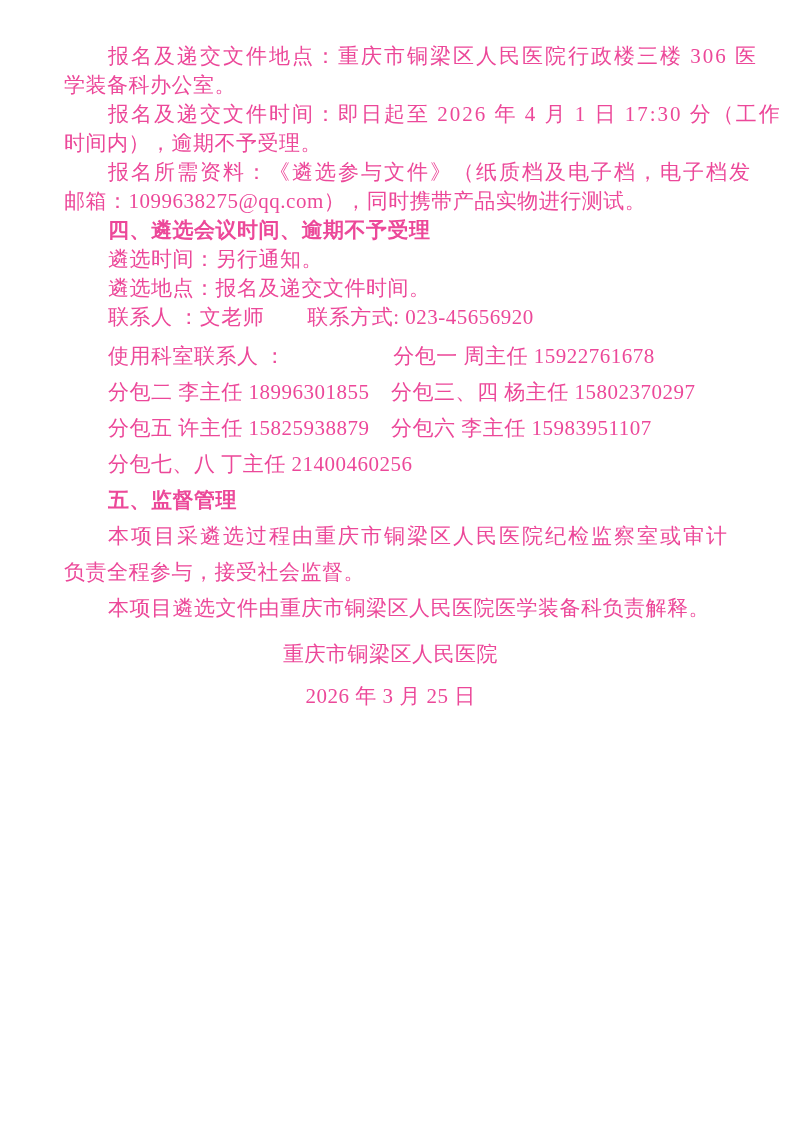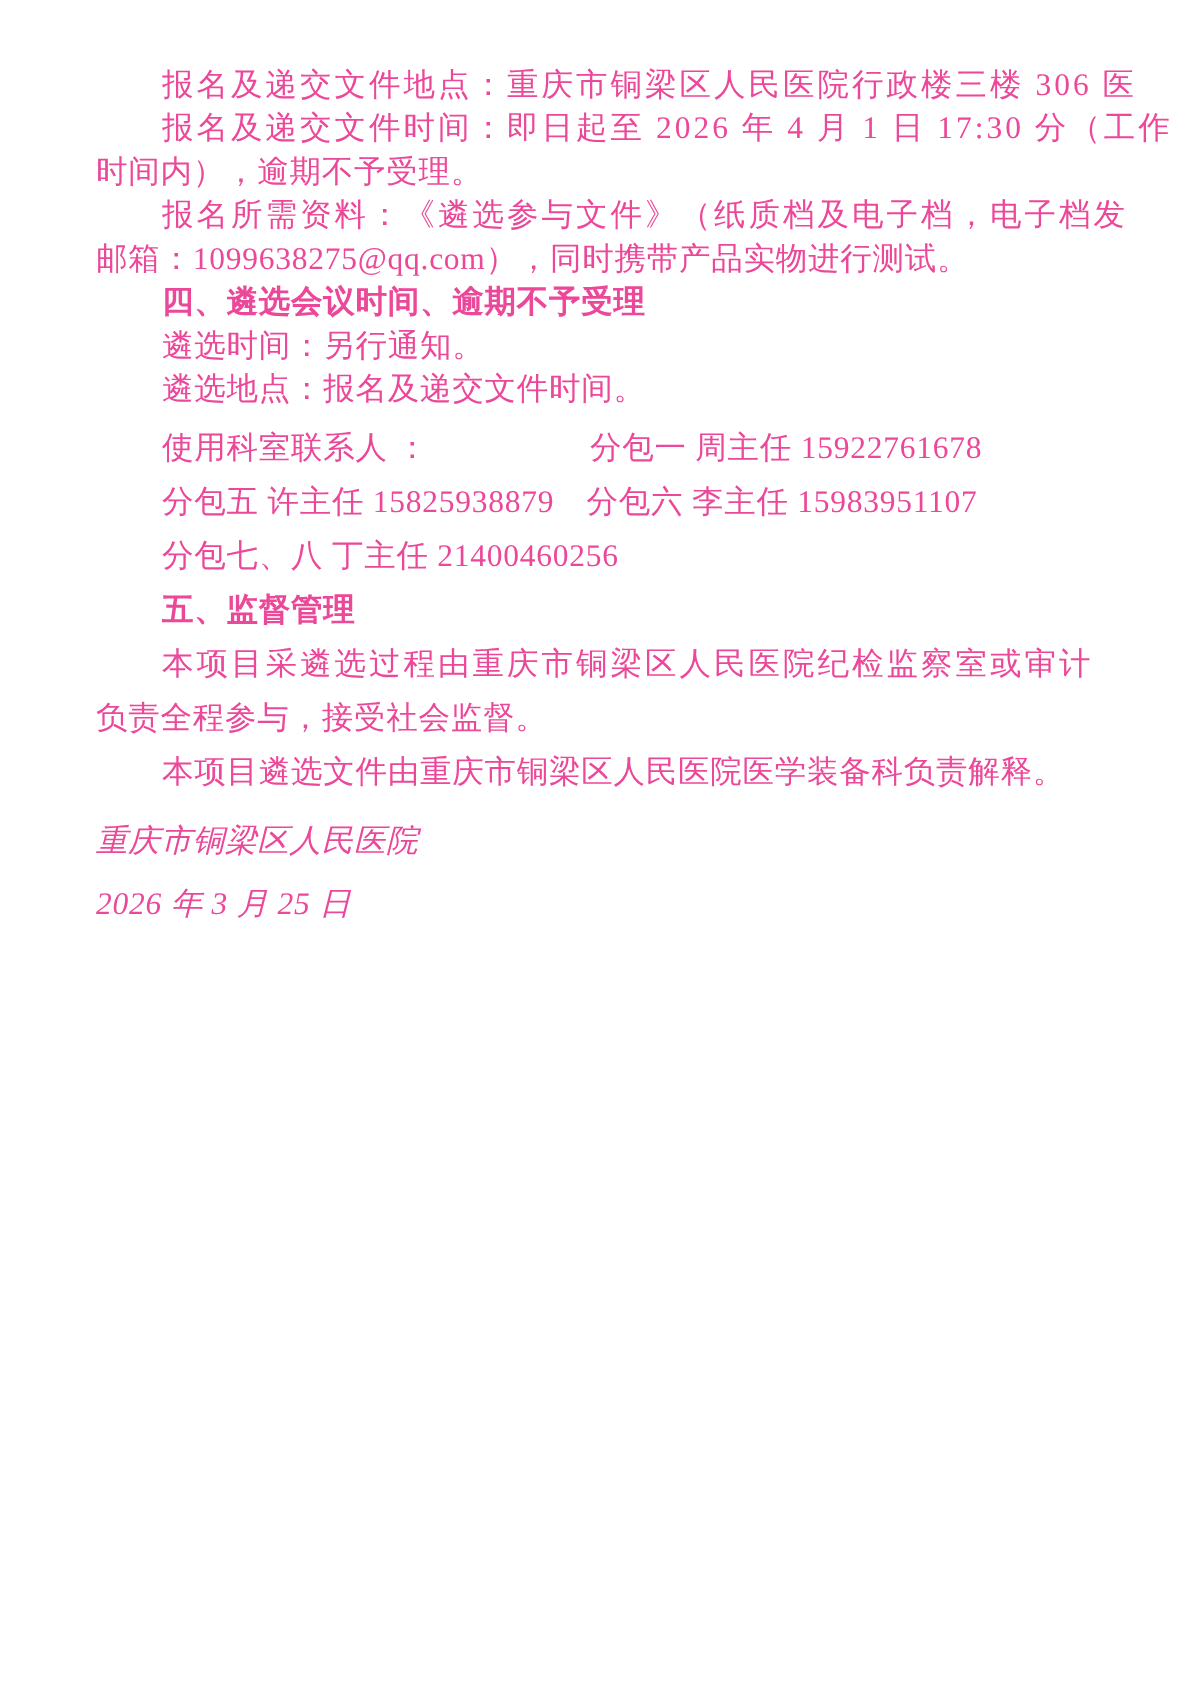--- a/index.html
+++ b/index.html
@@ -26,45 +26,47 @@
     white-space: pre;           
   }
   .lh1 { line-height: 29px; }   
   .lh2 { line-height: 36px; }   
   .indent { text-indent: 44px; }
   .bold { font-weight: bold; }
   .stretch { letter-spacing: 2.0px; } 
   .mt6  { margin-top: 6px; }
   .mt10 { margin-top: 10px; }
   .right {
-    text-align: left;
+    text-align: center;
     margin-right: 20px;
-    font-style: italic;
   }
 </style>
 </head>
 <body>
 
 <div class="page">
   <div class="content">
 
     <p class="ln lh1 indent stretch">报名及递交文件地点：重庆市铜梁区人民医院行政楼三楼 306 医</p>
+    <p class="ln lh1">学装备科办公室。</p>
 
     <p class="ln lh1 indent stretch">报名及递交文件时间：即日起至 2026 年 4 月 1 日 17:30 分（工作</p>
     <p class="ln lh1">时间内），逾期不予受理。</p>
 
     <p class="ln lh1 indent stretch">报名所需资料：《遴选参与文件》（纸质档及电子档，电子档发</p>
     <p class="ln lh1">邮箱：1099638275@qq.com），同时携带产品实物进行测试。</p>
 
     <p class="ln lh1 indent bold">四、遴选会议时间、逾期不予受理</p>
 
     <p class="ln lh1 indent">遴选时间：另行通知。</p>
     <p class="ln lh1 indent">遴选地点：报名及递交文件时间。</p>
+    <p class="ln lh1 indent">联系人 ：文老师　　联系方式: 023-45656920</p>
 
     <p class="ln lh2 indent mt6">使用科室联系人 ：　　　　　分包一 周主任 15922761678</p>
+    <p class="ln lh2 indent">分包二 李主任 18996301855　分包三、四 杨主任 15802370297</p>
     <p class="ln lh2 indent">分包五 许主任 15825938879　分包六 李主任 15983951107</p>
     <p class="ln lh2 indent">分包七、八 丁主任 21400460256</p>
 
     <p class="ln lh2 indent bold">五、监督管理</p>
     <p class="ln lh2 indent stretch">本项目采遴选过程由重庆市铜梁区人民医院纪检监察室或审计</p>
     <p class="ln lh2">负责全程参与，接受社会监督。</p>
 
     <p class="ln lh2 indent">本项目遴选文件由重庆市铜梁区人民医院医学装备科负责解释。</p>
 
     <p class="ln lh2 right mt10">重庆市铜梁区人民医院</p>

